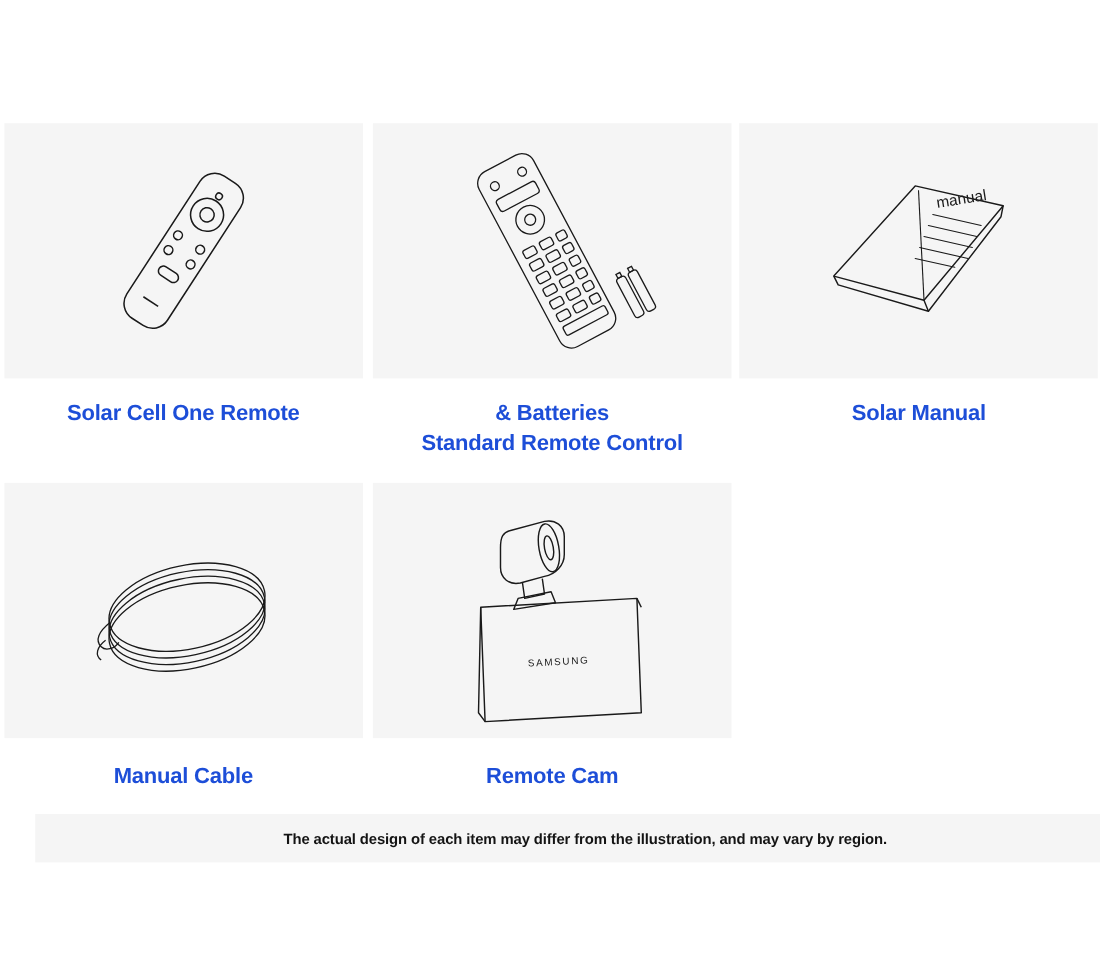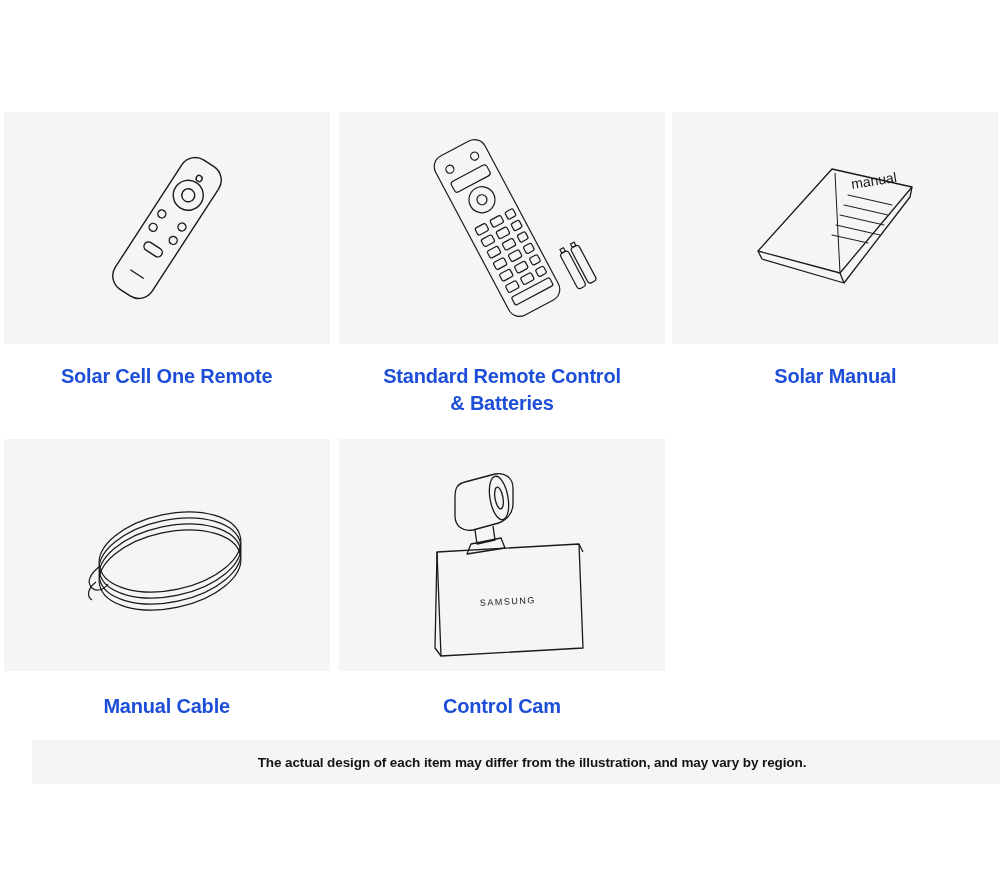--- a/index.html
+++ b/index.html
@@ -148,22 +148,22 @@
               <g transform="rotate(-28 205 145)" fill="none" stroke="#1a1a1a" stroke-width="1.2">
                 <rect x="194" y="118" width="9" height="40" rx="3"></rect>
                 <rect x="196.5" y="114" width="4" height="4"></rect>
                 <rect x="206" y="118" width="9" height="40" rx="3"></rect>
                 <rect x="208.5" y="114" width="4" height="4"></rect>
               </g>
             </svg>
           </span>
         </div>
         <div class="caption">
+          <div>&amp; Batteries</div>
           <div>Standard Remote Control</div>
-          <div>&amp; Batteries</div>
         </div>
       </div>
 
       <div class="cell gapleft">
         <div class="thumb">
           <span>
             <svg width="190" height="170" viewBox="0 0 190 170">
               <g fill="none" stroke="#1a1a1a" stroke-width="1.3" stroke-linejoin="round">
                 <path d="M18 108 L92 26 L172 44 L100 130 Z"></path>
                 <path d="M18 108 L22 116 L104 140 L100 130"></path>
@@ -222,21 +222,21 @@
                 <path d="M94 96 L124 90 L128 100 L90 106 Z"></path>
 
                 <path d="M60 104 L202 96 L206 200 L64 208 Z"></path>
                 <path d="M60 104 L58 200 L64 208"></path>
                 <path d="M202 96 L206 104"></path>
               </g>
               <text x="103" y="158" font-family="'Liberation Sans', sans-serif" font-size="9" letter-spacing="1.5" fill="#1a1a1a" transform="rotate(-3 103 158)">SAMSUNG</text>
             </svg>
           </span>
         </div>
-        <div class="caption">Control Cam</div>
+        <div class="caption">Remote Cam</div>
       </div>
 
       <div class="cell gapleft">
         <div class="thumb blank"></div>
       </div>
 
     </div>
   </div>
 
   <div class="footer">

